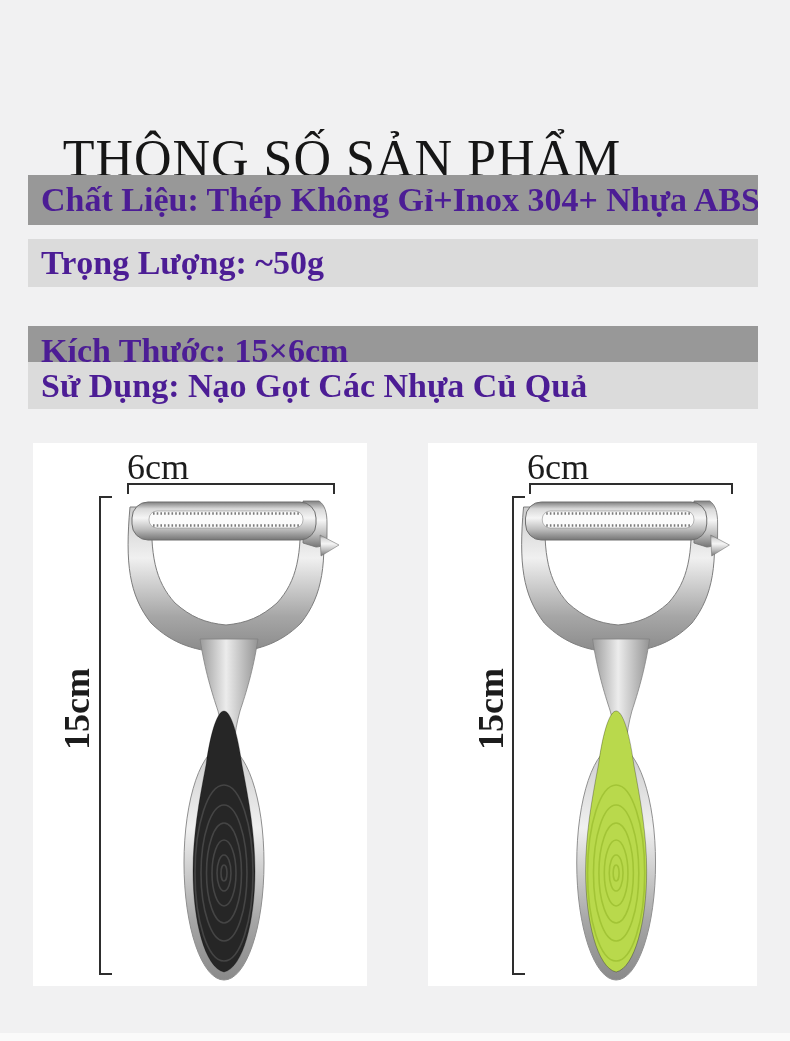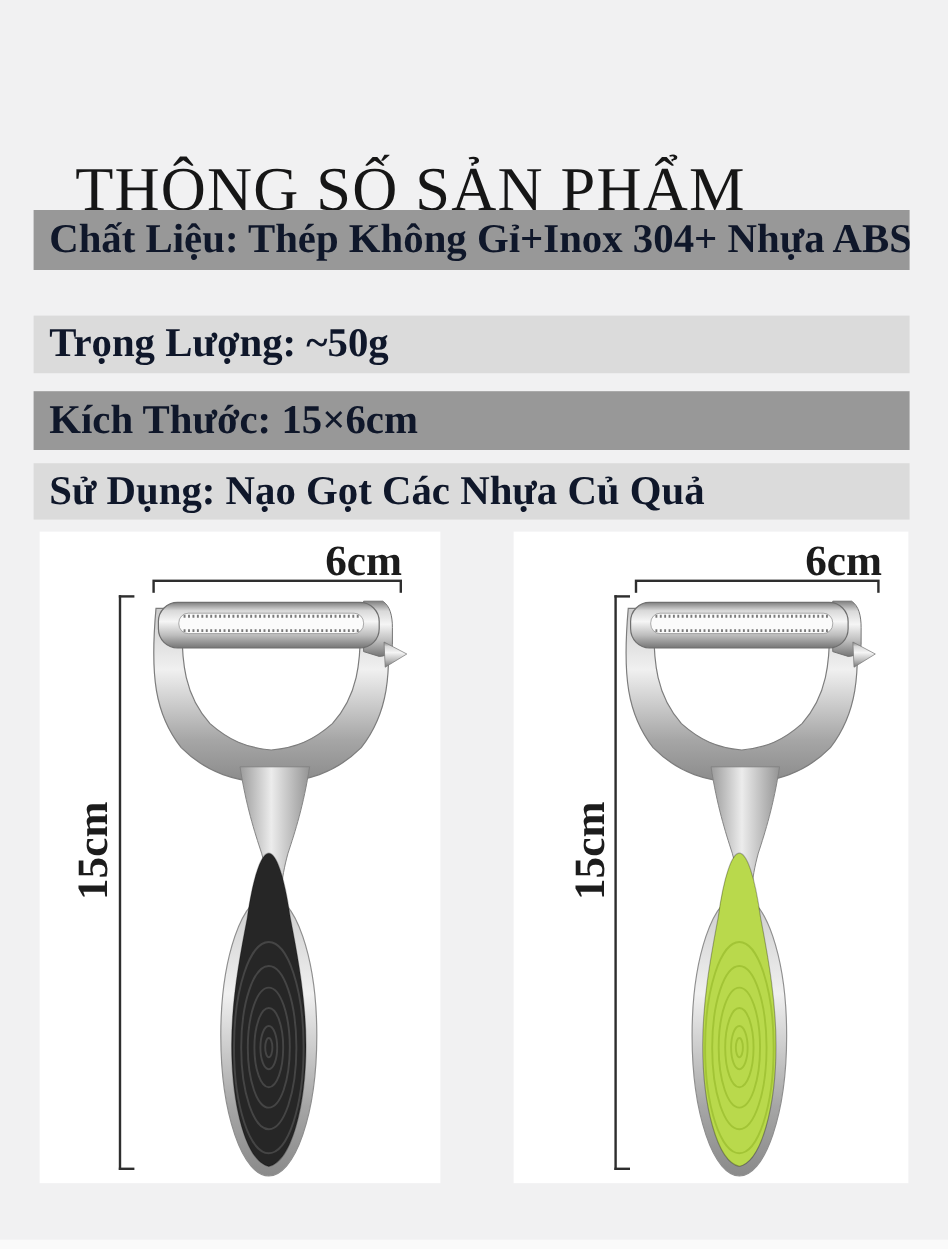--- a/index.html
+++ b/index.html
@@ -6,39 +6,39 @@
   body{width:790px;height:1041px;background:#f1f1f2;position:relative;overflow:hidden;
        font-family:"Liberation Serif","DejaVu Serif",serif;color:#0d0d0d;}
   .page{position:absolute;inset:0;}
 
   
   .title{position:absolute;top:92px;left:0;width:684px;text-align:center;
          font-size:52px;font-weight:400;letter-spacing:1px;color:#161616;line-height:64px;}
 
   
   .bar{position:absolute;left:28px;width:730px;box-sizing:border-box;
-       padding-left:13px;font-size:34px;font-weight:700;color:#0f172a;
+       padding-left:13px;font-size:34px;font-weight:700;color:#4c1d95;
        white-space:nowrap;overflow:hidden;}
   .bar.dark{background:#989898;}
-  .bar.light{background:#dbdbdb;margin-top:24px;}
+  .bar.light{background:#dbdbdb;}
   .bar1{top:175px;height:50px;line-height:50px;}
   .bar2{top:239px;height:48px;line-height:48px;}
   .bar3{top:301px;height:49px;line-height:49px;margin-top:25px;}
   .bar4{top:362px;height:47px;line-height:47px;}
 
   
   .panel{position:absolute;top:443px;height:543px;background:#ffffff;}
   .panel.p1{left:33px;width:334px;}
   .panel.p2{left:428px;width:329px;}
 
   .peeler-svg{position:absolute;left:0;top:0;width:100%;height:100%;}
 
   
   .dim{position:absolute;color:#1c1c1c;}
-  .w-label{top:4px;font-size:36px;font-weight:700;text-align:right;width:208px;line-height:40px;}
+  .w-label{top:4px;font-size:36px;font-weight:400;text-align:left;width:208px;line-height:40px;}
   .p1 .w-label{left:94px;}
   .p2 .w-label{left:99px;}
   .h-line{top:40px;height:0;border-top:2px solid #2e2e2e;}
   .p1 .h-line{left:94px;width:208px;}
   .p2 .h-line{left:101px;width:204px;}
   .h-line .tick{position:absolute;top:0;width:2px;height:9px;background:#2e2e2e;}
   .h-line .tick.l{left:0;}
   .h-line .tick.r{right:0;}
   .v-line{top:53px;width:2px;height:479px;background:#2e2e2e;}
   .p1 .v-line{left:66px;}

